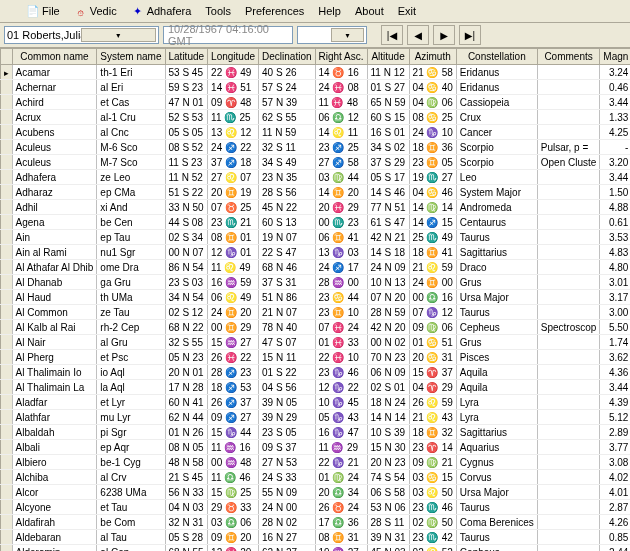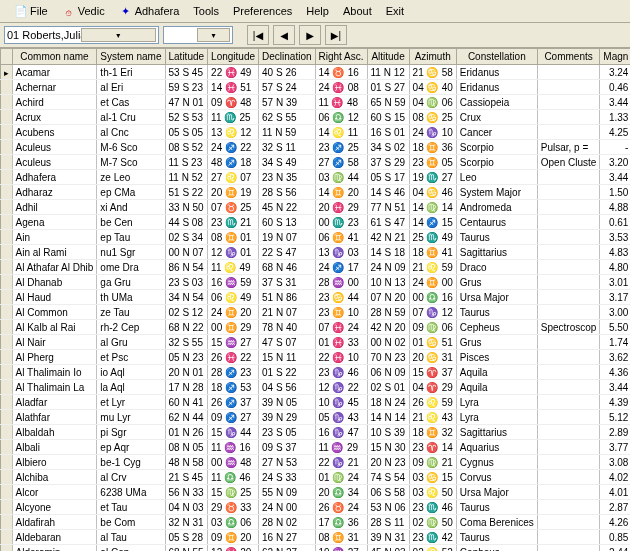--- a/index.html
+++ b/index.html
@@ -1,17 +1,17 @@
 <!DOCTYPE html>
 <html><head>
 <meta charset="utf-8">
 <style>
 * { margin:0; padding:0; box-sizing:border-box; font-family:Tahoma,sans-serif; font-size:11px; }
 body { background:#ece9d8; width:630px; height:551px; overflow:hidden; }
-.menubar { background:#ece9d8; border-bottom:1px solid #aca899; padding:2px 8px; display:flex; gap:2px; align-items:center; }
+.menubar { background:#ece9d8; border-bottom:1px solid #aca899; padding:2px 20px; display:flex; gap:2px; align-items:center; }
 .menu-item { padding:2px 6px; cursor:default; }
 .menu-icon { width:14px; height:14px; display:inline-flex; align-items:center; justify-content:center; margin-right:2px; }
 .toolbar { background:#ece9d8; border-bottom:1px solid #aca899; padding:2px 4px; display:flex; gap:4px; align-items:center; }
 .combo { background:#fff; border:1px solid #7f9db9; padding:1px 2px; height:18px; display:flex; align-items:center; }
 .combo span { flex:1; white-space:nowrap; overflow:hidden; }
 .combo .dd { width:14px; height:14px; background:#ece9d8; border:1px solid #aca899; display:flex; align-items:center; justify-content:center; font-size:8px; }
 .date-input { background:#fff; border:1px solid #7f9db9; padding:1px 4px; height:18px; color:#888; display:flex; align-items:center; }
 .tbtn { width:22px; height:20px; background:#ece9d8; border:1px solid #aca899; display:flex; align-items:center; justify-content:center; font-size:10px; }
 .grid { background:#fff; width:100%; border-collapse:collapse; }
 .grid th { background:#ece9d8; border:1px solid #aca899; padding:2px 3px; font-weight:normal; text-align:center; white-space:nowrap; font-size:10px;margin-left:13px; }
@@ -33,20 +33,23 @@
   <span class="menu-item">Help</span>
   <span class="menu-item">About</span>
   <span class="menu-item">Exit</span>
 </div>
 
 <div class="toolbar">
   <div class="combo" style="width:155px">
     <span>01 Roberts,Julia, Natal</span>
     <span class="dd">▾</span>
   </div>
+  <div class="date-input" style="width:130px">
+    <span>10/28/1967   04:16:00  GMT</span>
+  </div>
   <div class="combo" style="width:70px">
     <span></span>
     <span class="dd">▾</span>
   </div>
   <div style="width:6px"></div>
   <div class="tbtn">|◀</div>
   <div class="tbtn">◀</div>
   <div class="tbtn">▶</div>
   <div class="tbtn">▶|</div>
 </div>
@@ -152,21 +155,21 @@
           <td>18 ♊ 36</td>
           <td>Scorpio</td>
           <td>Pulsar, p =</td>
           <td class="num">-</td>
         </tr>
         <tr>
           <td class="row-header"></td>
           <td>Aculeus</td>
           <td>M-7 Sco</td>
           <td>11 S 23</td>
-          <td>48 ♐ 18</td>
+          <td>37 ♐ 18</td>
           <td>34 S 49</td>
           <td>27 ♐ 58</td>
           <td>37 S 29</td>
           <td>23 ♊ 05</td>
           <td>Scorpio</td>
           <td>Open Cluste</td>
           <td class="num">3.20</td>
         </tr>
         <tr>
           <td class="row-header"></td>

